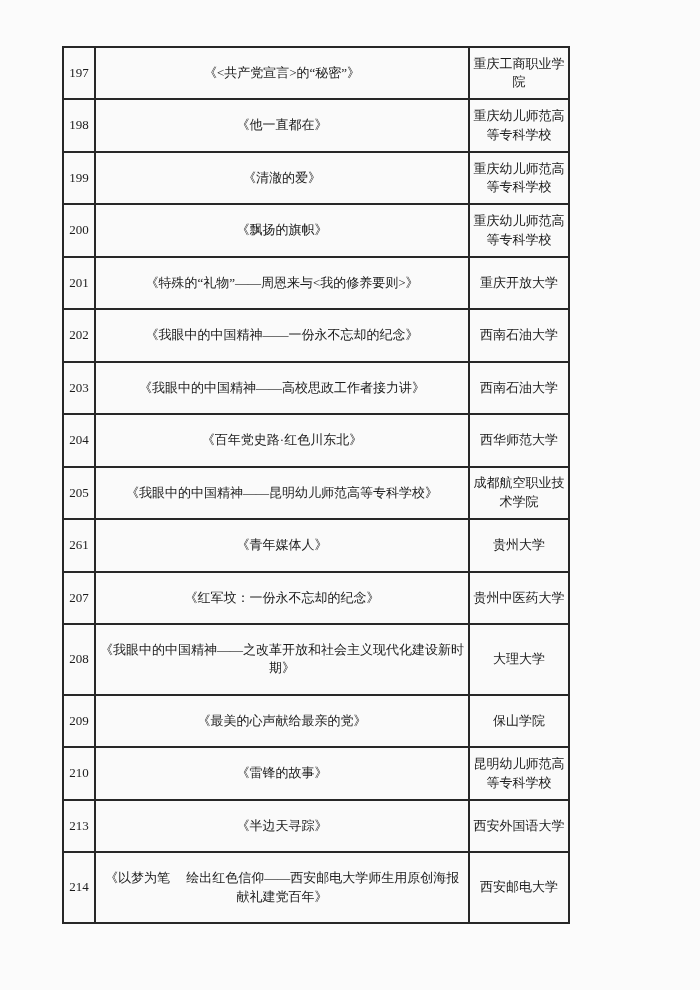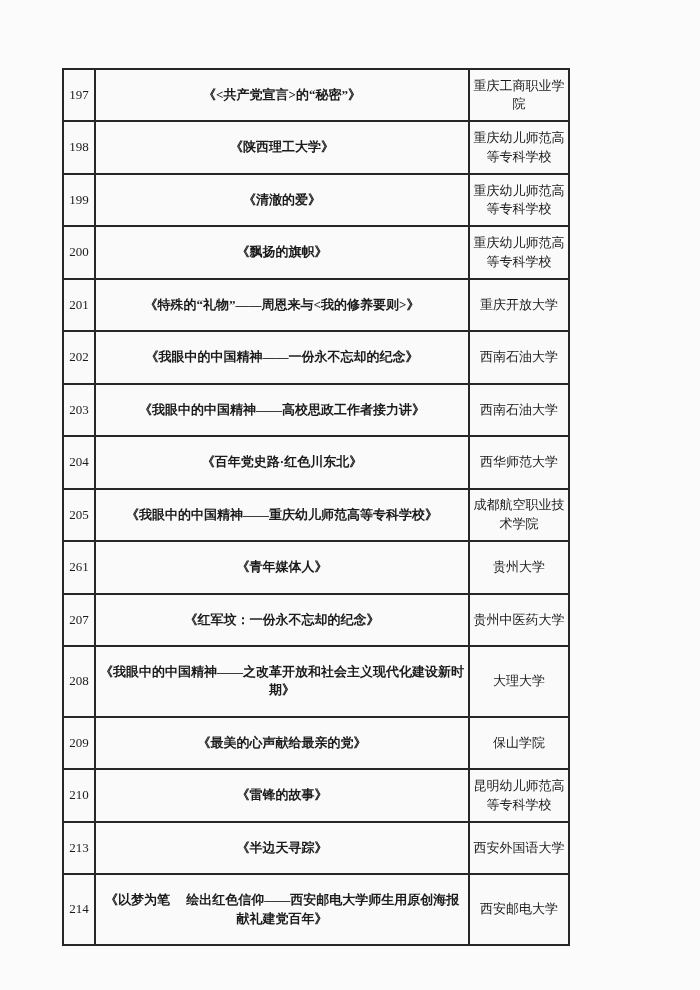--- a/index.html
+++ b/index.html
@@ -12,21 +12,21 @@
     width: 700px;
     height: 990px;
     background: #fbfbfb;
     font-family: "Liberation Serif", "DejaVu Serif", serif;
     color: #1b1b1b;
     overflow: hidden;
   }
   table.award-table {
     position: absolute;
     left: 62px;
-    top: 68px;
+    top: 46px;
     width: 506px;
     border-collapse: collapse;
     table-layout: fixed;
     background: #fafafa;
   }
   table.award-table td {
     border: 2px solid #272727;
     font-size: 13px;
     line-height: 1.42;
     text-align: center;
@@ -35,21 +35,20 @@
     overflow: hidden;
   }
   table.award-table tr {
     height: 45.6px;
   }
   td.col-number {
     padding: 2px 1px;
   }
   td.col-title {
     padding: 16px 4px;
-    font-weight: bold;
   }
   td.col-institution {
     padding: 2px 2px;
   }
 </style>
 </head>
 <body>
 
 <div class="page">
   <table class="award-table">
@@ -60,21 +59,21 @@
     </colgroup>
     <tbody>
 
     <tr>
         <td class="col-number">197</td>
         <td class="col-title">《&lt;共产党宣言&gt;的“秘密”》</td>
         <td class="col-institution">重庆工商职业学院</td>
       </tr>
         <tr>
         <td class="col-number">198</td>
-        <td class="col-title">《陕西理工大学》</td>
+        <td class="col-title">《他一直都在》</td>
         <td class="col-institution">重庆幼儿师范高等专科学校</td>
       </tr>
         <tr>
         <td class="col-number">199</td>
         <td class="col-title">《清澈的爱》</td>
         <td class="col-institution">重庆幼儿师范高等专科学校</td>
       </tr>
         <tr>
         <td class="col-number">200</td>
         <td class="col-title">《飘扬的旗帜》</td>
@@ -95,21 +94,21 @@
         <td class="col-title">《我眼中的中国精神——高校思政工作者接力讲》</td>
         <td class="col-institution">西南石油大学</td>
       </tr>
         <tr>
         <td class="col-number">204</td>
         <td class="col-title">《百年党史路·红色川东北》</td>
         <td class="col-institution">西华师范大学</td>
       </tr>
         <tr>
         <td class="col-number">205</td>
-        <td class="col-title">《我眼中的中国精神——重庆幼儿师范高等专科学校》</td>
+        <td class="col-title">《我眼中的中国精神——昆明幼儿师范高等专科学校》</td>
         <td class="col-institution">成都航空职业技术学院</td>
       </tr>
         <tr>
         <td class="col-number">261</td>
         <td class="col-title">《青年媒体人》</td>
         <td class="col-institution">贵州大学</td>
       </tr>
         <tr>
         <td class="col-number">207</td>
         <td class="col-title">《红军坟：一份永不忘却的纪念》</td>

